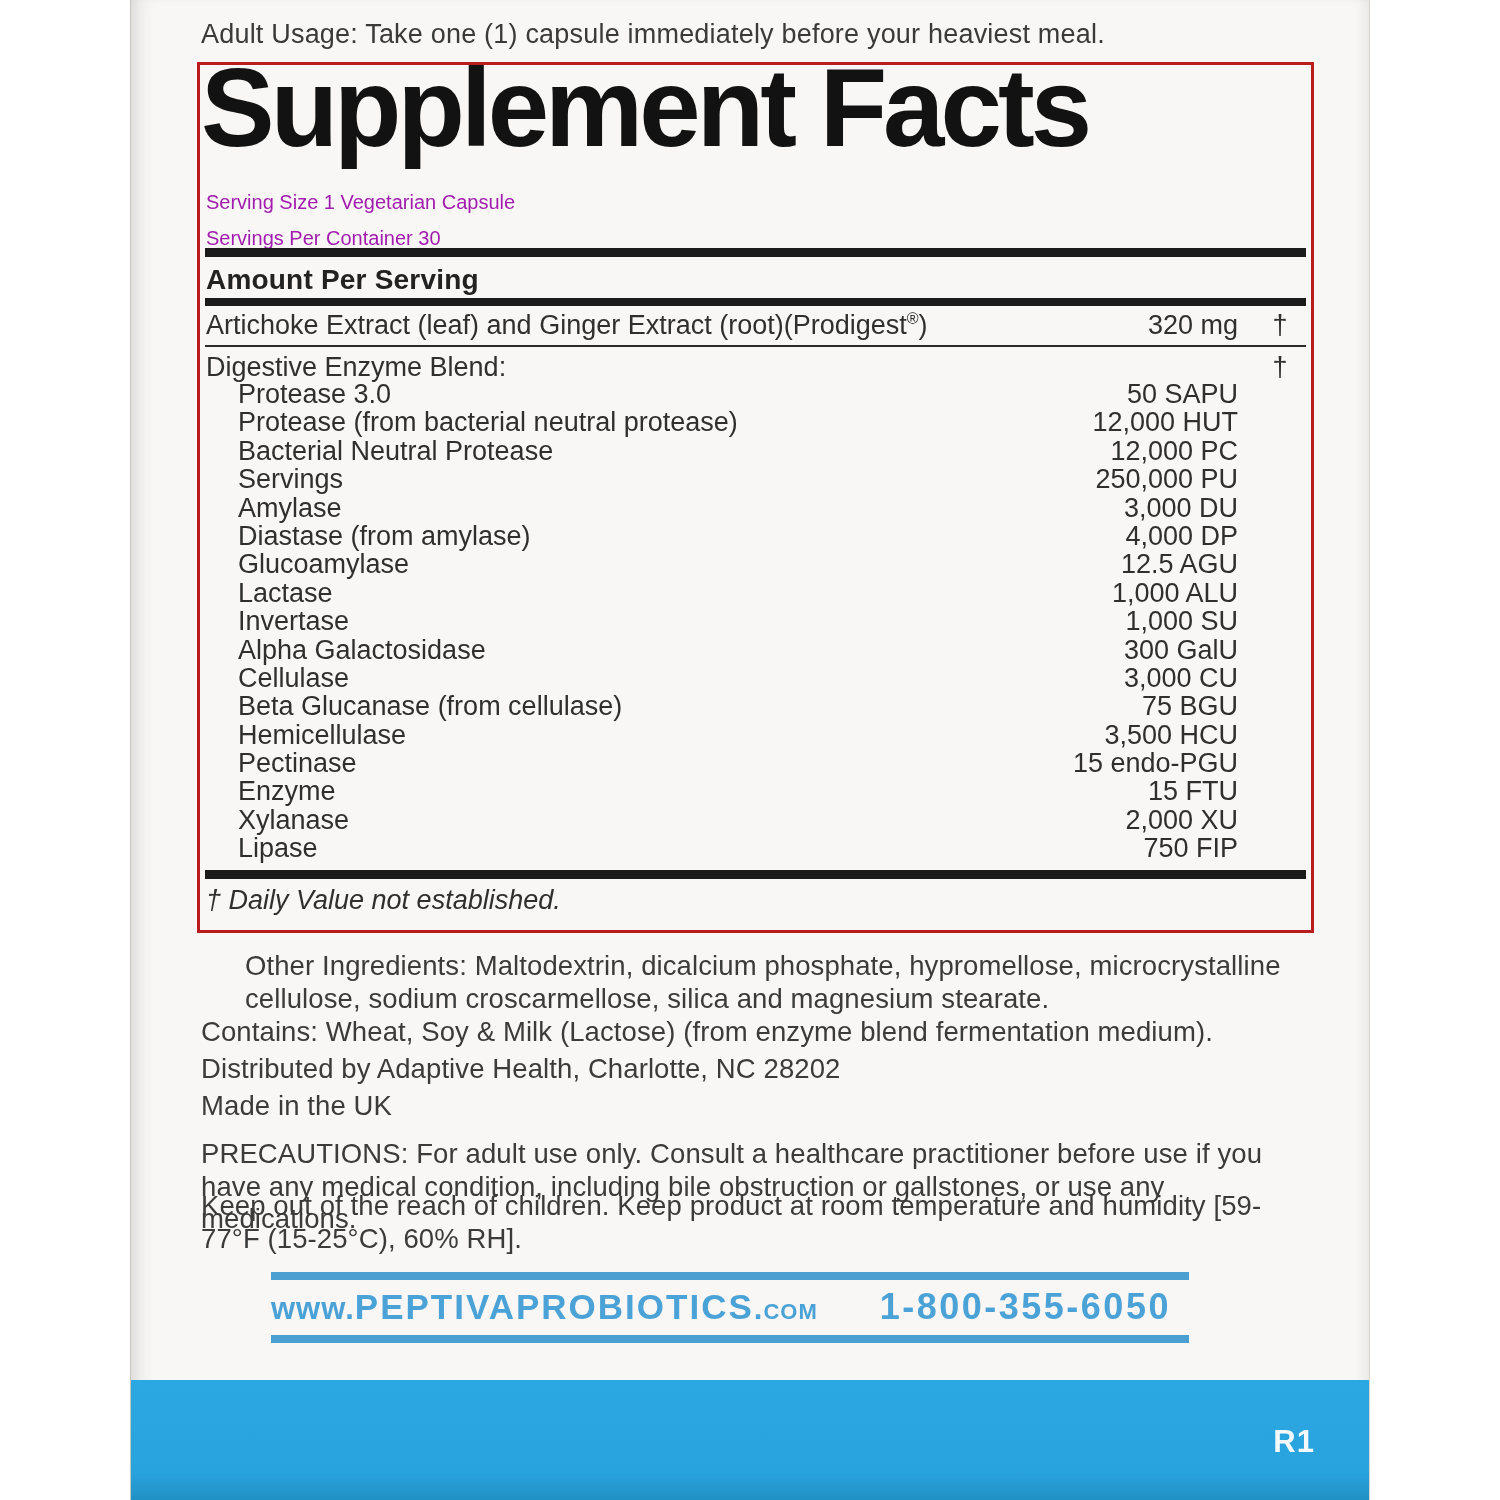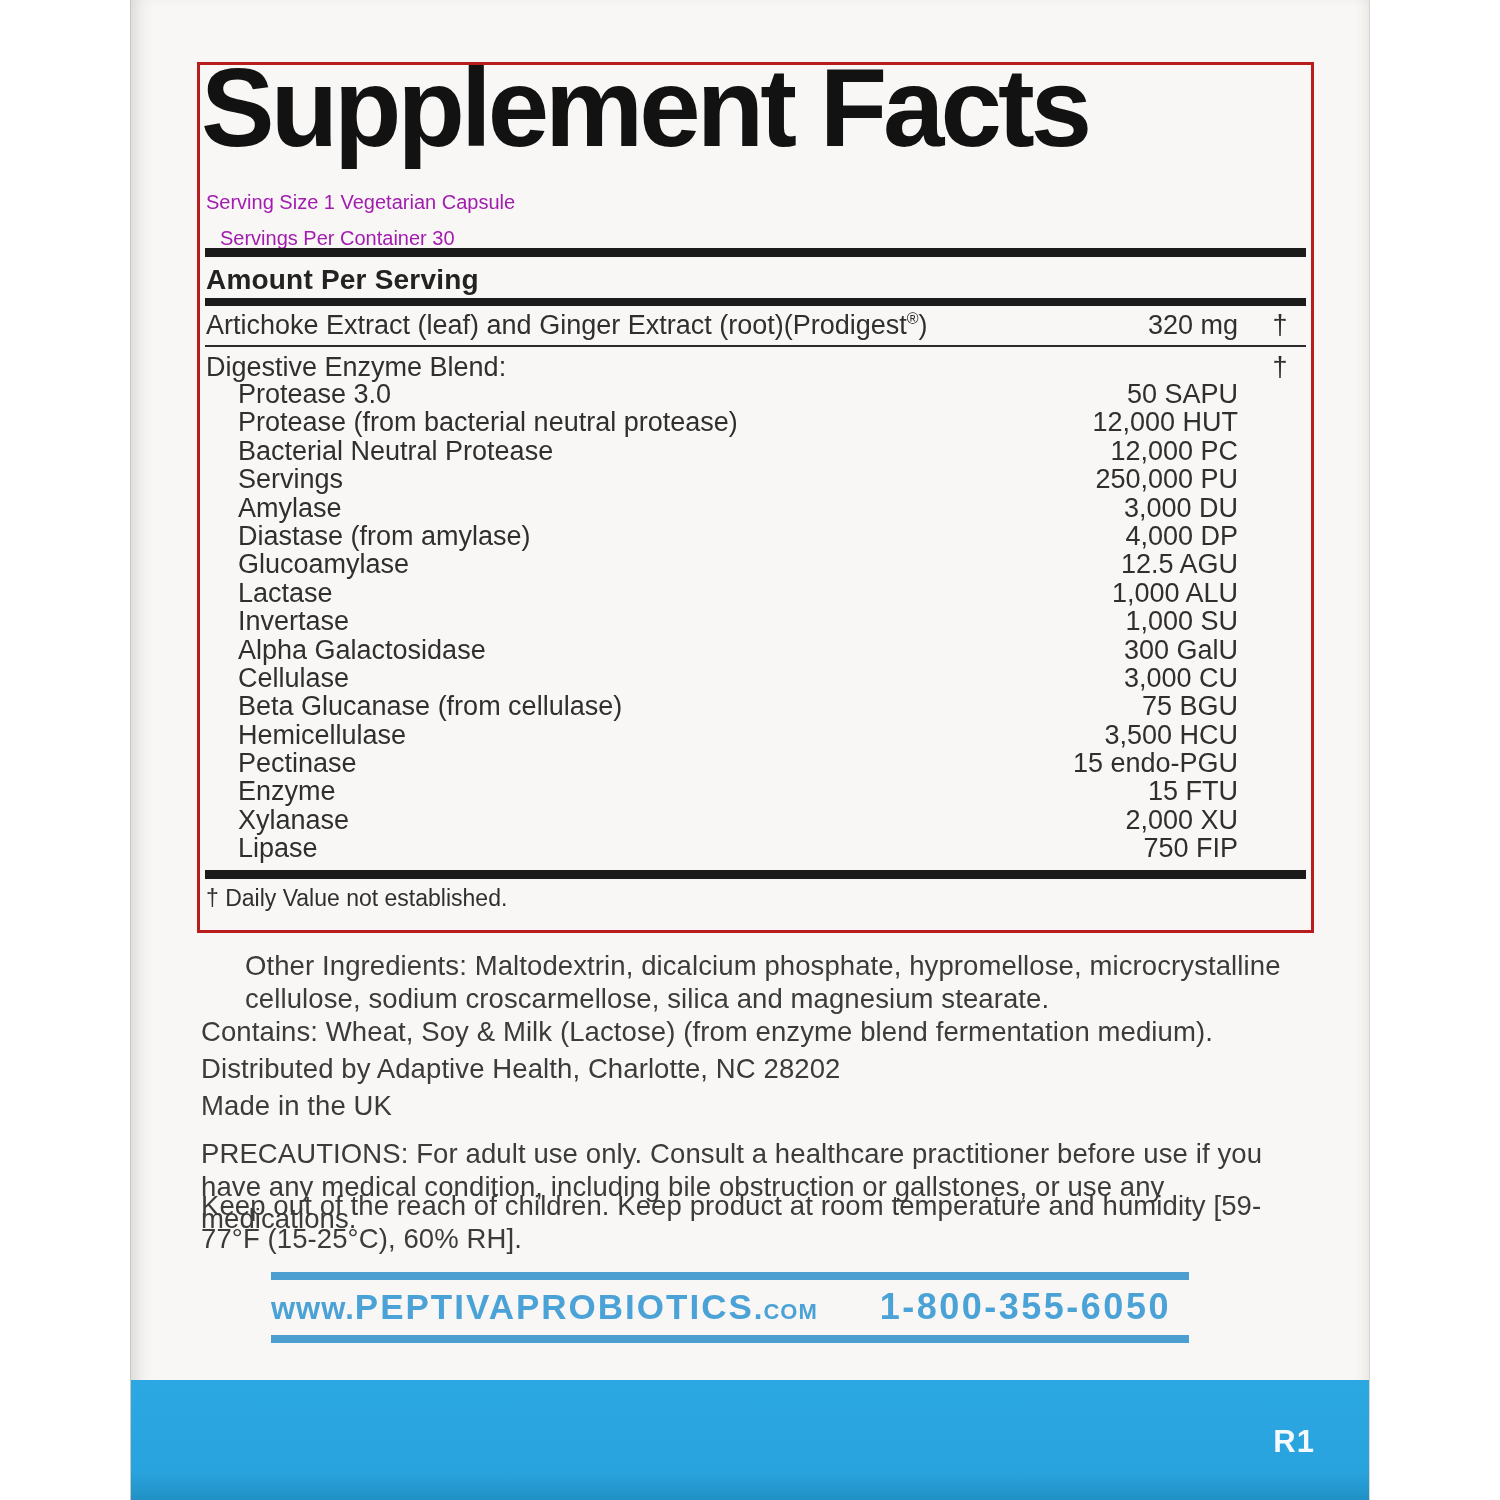--- a/index.html
+++ b/index.html
@@ -28,42 +28,42 @@
     position:absolute;left:66px;top:62px;width:1117px;height:871px;
     border:3px solid #b91c1c;box-sizing:border-box;
   }
   .sf-title{
     position:absolute;left:1px;top:-13px;white-space:nowrap;
     font-size:112px;font-weight:bold;line-height:1;color:#121212;
     letter-spacing:-4px;transform:scaleX(.985);transform-origin:left top;
   }
   .sf-line{position:absolute;left:6px;font-size:20px;color:#a21caf;line-height:33px;}
   .sf-serving{top:121px;}
-  .sf-servings{top:157px;margin-left:14px;}
+  .sf-servings{top:157px;}
   .bar{position:absolute;left:5px;right:5px;background:#1b1b1b;}
   .bar1{top:183px;height:9px;}
   .bar2{top:233px;height:8px;}
   .bar3{top:805px;height:9px;}
   .sf-amount{
     position:absolute;left:6px;top:199px;
     font-size:28px;font-weight:bold;color:#222;letter-spacing:.2px;
   }
   .row{position:absolute;left:0;right:0;font-size:27px;color:#2f2f2f;}
   .main-row{top:245px;height:34px;}
   .row-name{position:absolute;left:6px;white-space:nowrap;}
   .row-name sup{font-size:16px;line-height:0;}
   .row-amount{position:absolute;right:73px;white-space:nowrap;}
   .row-dv{position:absolute;right:14px;width:34px;text-align:center;}
   .hairline{position:absolute;left:5px;right:5px;top:280px;height:2px;background:#2b2b2b;}
   .blend-row{top:287px;height:30px;}
   .enzyme-rows{position:absolute;left:0;right:0;top:315px;}
   .enzyme-row{position:relative;height:28.4px;font-size:27px;line-height:28.4px;color:#2f2f2f;}
   .enzyme-name{position:absolute;left:38px;white-space:nowrap;}
   .enzyme-amount{position:absolute;right:73px;white-space:nowrap;}
-  .sf-footnote{position:absolute;left:6px;top:820px;font-size:23px;color:#2f2f2f;}
+  .sf-footnote{position:absolute;left:6px;top:820px;font-size:27px;color:#2f2f2f;font-style:italic;}
 
   
   .para{
     position:absolute;left:70px;width:1105px;
     font-size:27.5px;line-height:32.5px;color:#3b3b3b;letter-spacing:.1px;
   }
   .p-other{top:950px;margin-left:44px;}
   .p-contains{top:1016px;}
   .p-dist{top:1053px;}
   .p-made{top:1090px;}
@@ -92,20 +92,21 @@
     position:absolute;right:54px;top:44px;
     font-size:31px;font-weight:bold;color:#f3f9fc;letter-spacing:1px;
   }
 </style>
 </head>
 <body>
 
 <div class="stage">
   <div class="package">
 
+    <div class="adult-usage">Adult Usage: Take one (1) capsule immediately before your heaviest meal.</div>
 
     <div class="facts-box">
       <div class="sf-title">Supplement Facts</div>
 
       <div class="sf-line sf-serving">Serving Size 1 Vegetarian Capsule</div>
       <div class="sf-line sf-servings">Servings Per Container 30</div>
 
       <div class="bar bar1"></div>
       <div class="sf-amount">Amount Per Serving</div>
       <div class="bar bar2"></div>

